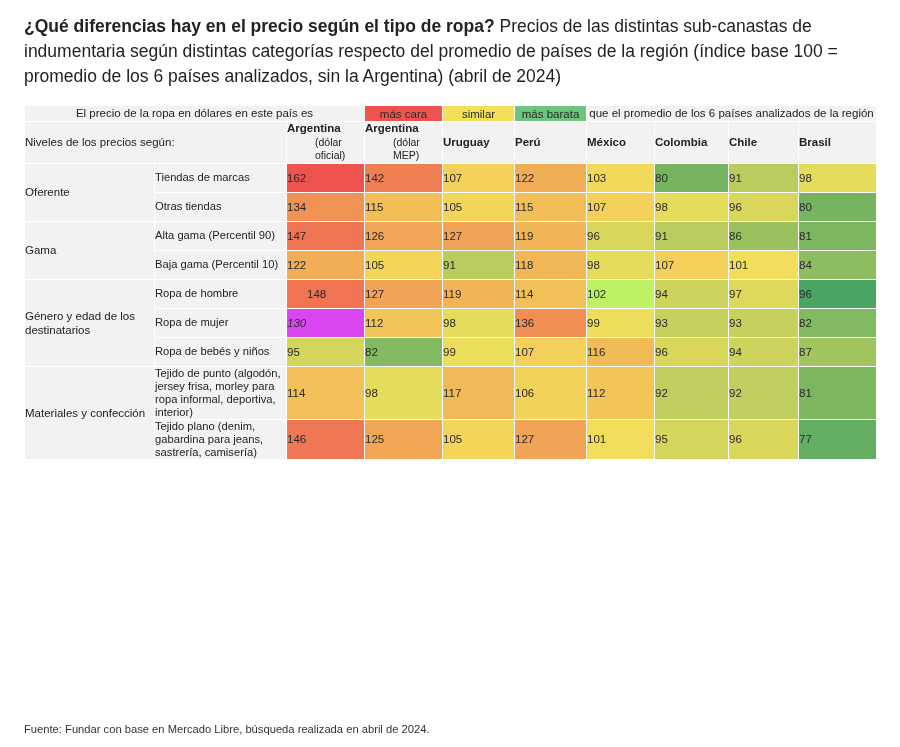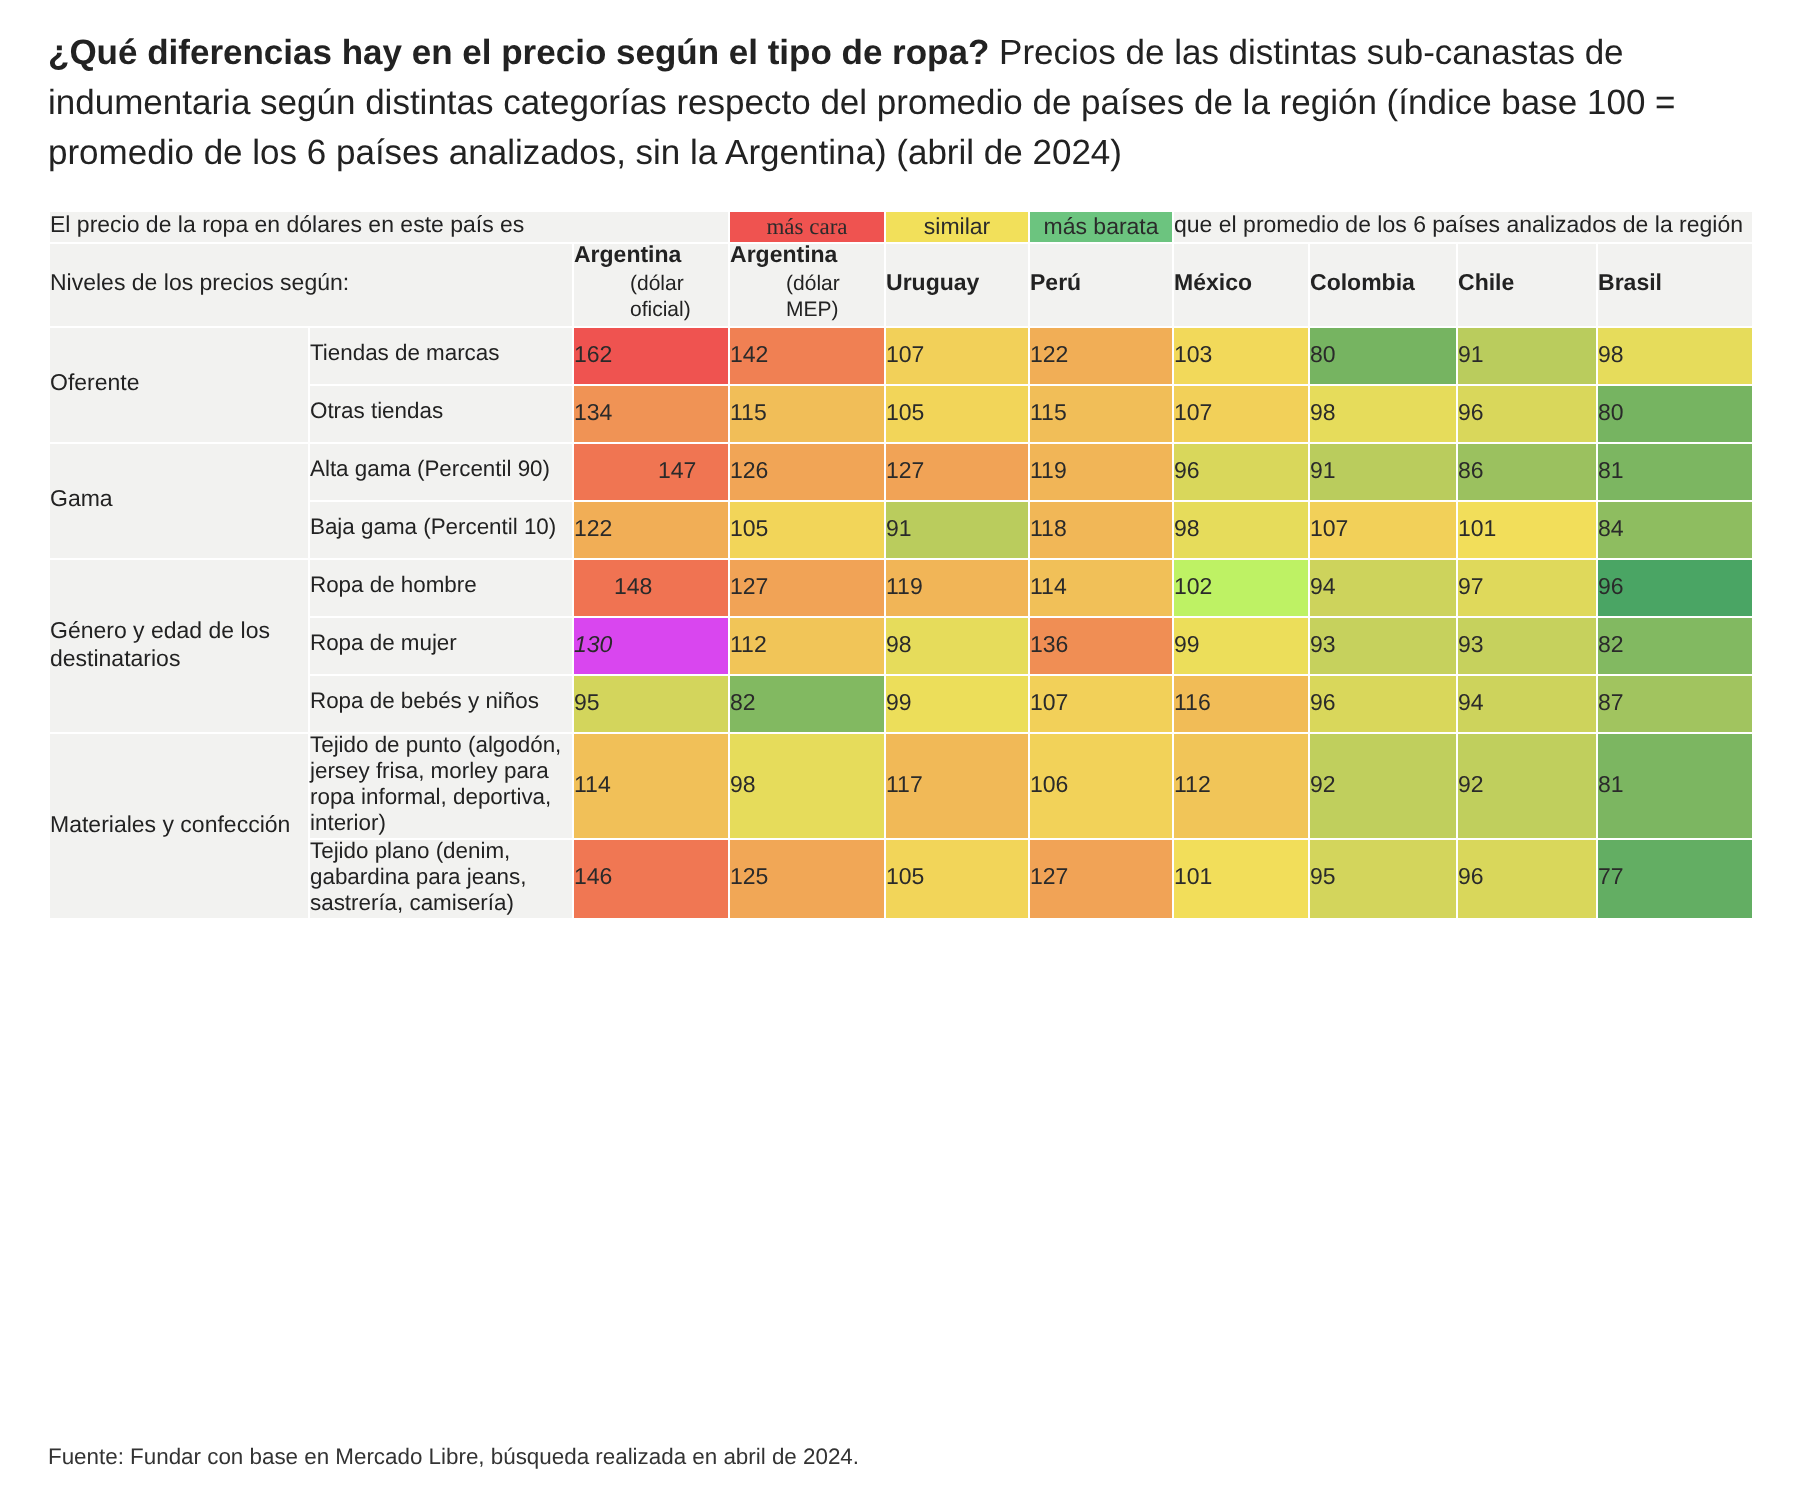--- a/index.html
+++ b/index.html
@@ -47,30 +47,31 @@
     font-weight: 400;
   }
 
   
   .legend-text {
     background: #f2f2f0;
     font-size: 11.5px;
     color: #222;
     padding: 10px 12px;
     line-height: 15px;
+    text-align: center;
   }
   .legend-chip {
     text-align: center;
     font-size: 11.5px;
     font-weight: 700;
     color: #2b2b2b;
     padding: 8px 4px;
     line-height: 14px;
   }
-  .chip-mascara { background: #ef5350; font-family: Liberation Serif, serif; }
+  .chip-mascara { background: #ef5350; }
   .chip-similar { background: #f2e05a; }
   .chip-masbarata { background: #6cc47f; }
 
   
   .hdr-left {
     background: #f2f2f0;
     font-size: 11.5px;
     font-weight: 700;
     color: #222;
     padding: 10px 12px;
@@ -203,21 +204,21 @@
           <td class="val" style="background: rgb(242, 213, 89);">105</td>
           <td class="val" style="background: rgb(241, 190, 88);">115</td>
           <td class="val" style="background: rgb(242, 208, 89);">107</td>
           <td class="val" style="background: rgb(230, 220, 91);">98</td>
           <td class="val" style="background: rgb(217, 215, 91);">96</td>
           <td class="val" style="background: rgb(118, 180, 97);">80</td>
         </tr>
         <tr>
           <td class="grp" rowspan="2">Gama</td>
           <td class="rowlabel">Alta gama (Percentil 90)</td>
-          <td class="val" style="background: rgb(240, 117, 82); padding-left: 42px;">147</td>
+          <td class="val" style="background: rgb(240, 117, 82);">147</td>
           <td class="val" style="background: rgb(241, 165, 86);">126</td>
           <td class="val" style="background: rgb(241, 163, 86);">127</td>
           <td class="val" style="background: rgb(241, 181, 87);">119</td>
           <td class="val" style="background: rgb(217, 215, 91);">96</td>
           <td class="val" style="background: rgb(186, 204, 93);">91</td>
           <td class="val" style="background: rgb(155, 193, 95);">86</td>
           <td class="val" style="background: rgb(124, 182, 97);">81</td>
         </tr>
         <tr>
           <td class="rowlabel">Baja gama (Percentil 10)</td>

